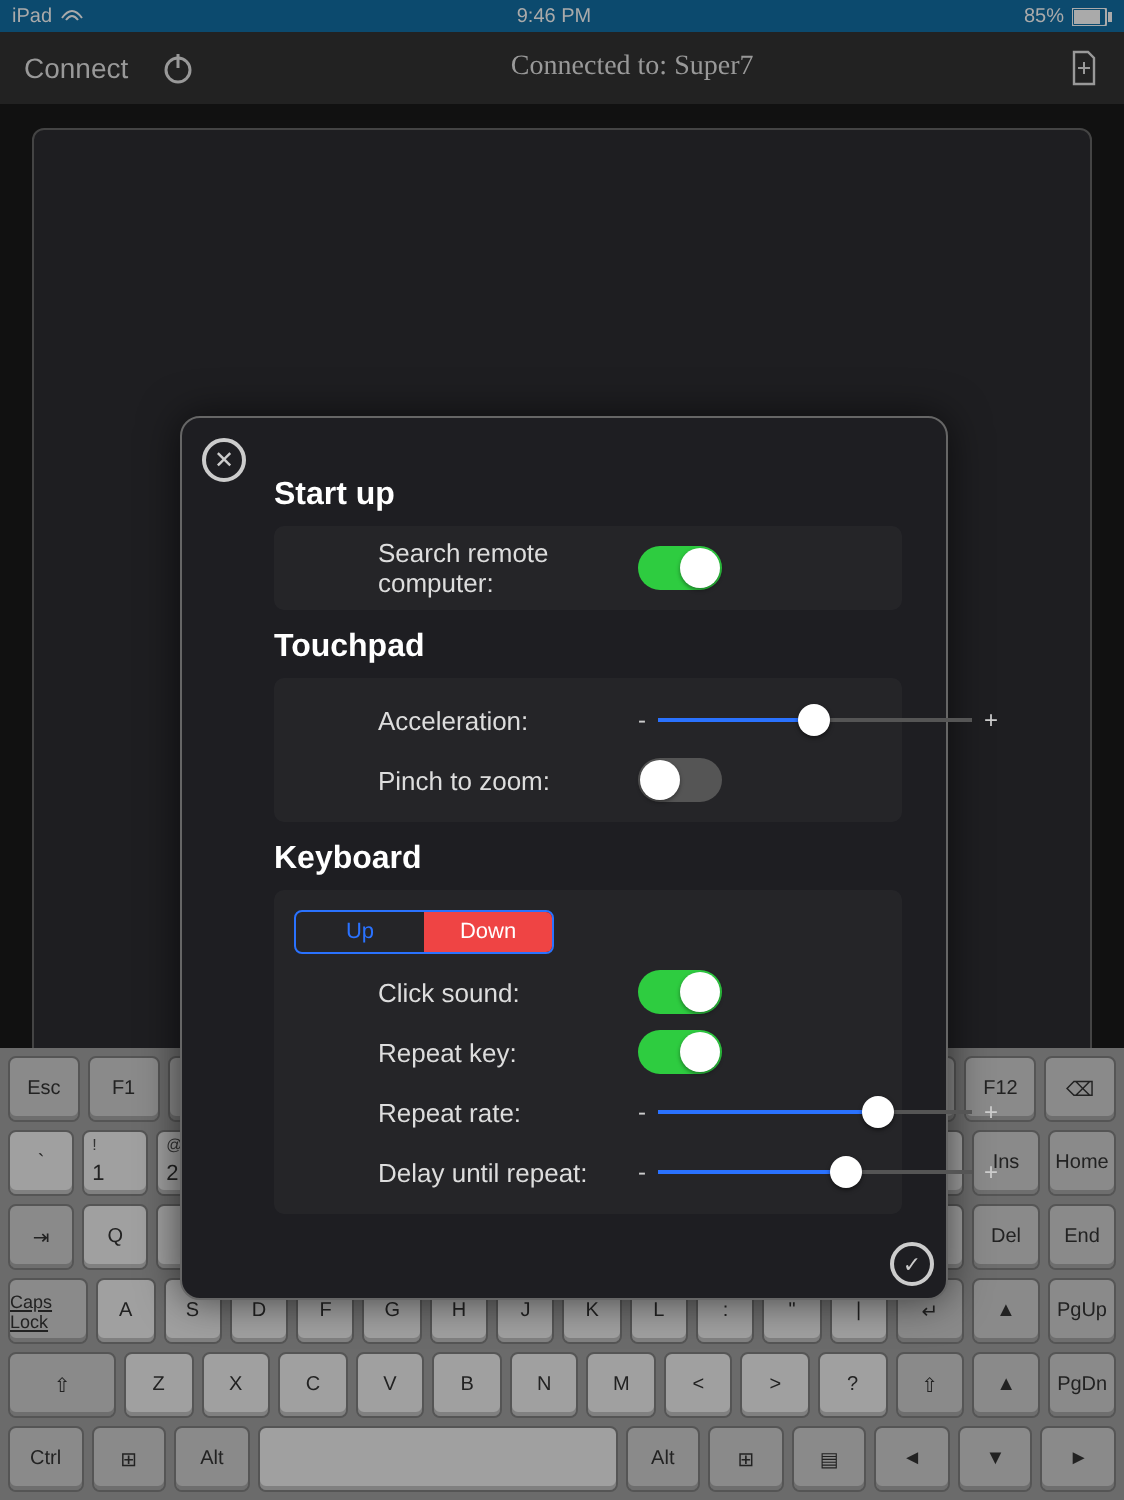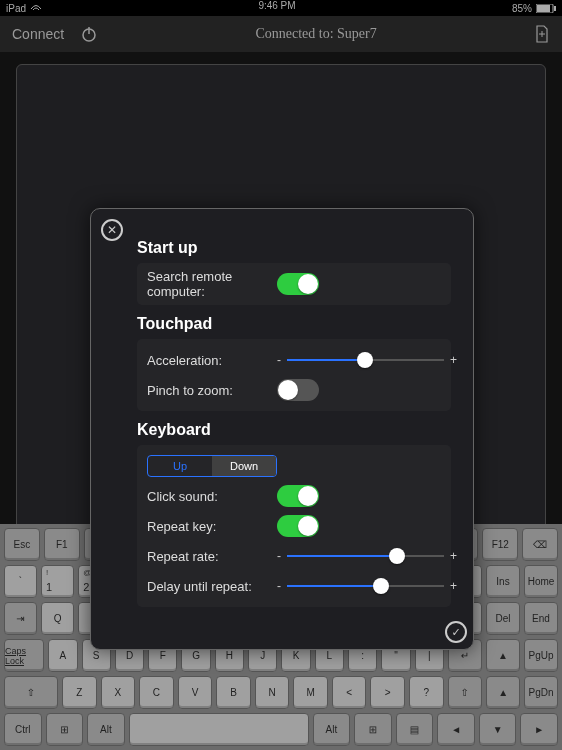--- a/index.html
+++ b/index.html
@@ -1,18 +1,18 @@
 <!DOCTYPE html>
 <html><head>
 <meta charset="utf-8">
 <style>
   * { box-sizing: border-box; margin: 0; padding: 0; font-family: -apple-system, "Helvetica Neue", Arial, sans-serif; }
   html, body { width: 562px; height: 750px; background: #1a1a1a; overflow: hidden; color: #ccc; }
 
-  .status-bar { height: 16px; display: flex; justify-content: space-between; padding: 0 6px; font-size: 10px; color: #aaa; background: #000000; }
+  .status-bar { height: 16px; display: flex; align-items: center; justify-content: space-between; padding: 0 6px; font-size: 10px; color: #aaa; background: #0c4a6e; }
   .status-left, .status-right { display: flex; align-items: center; gap: 4px; }
   .status-center { flex: 1; text-align: center; }
 
   .nav-bar { height: 36px; display: flex; align-items: center; padding: 0 12px; background: #222; color: #999; font-size: 14px; }
   .nav-bar .title { flex: 1; text-align: center; font-family: Liberation Serif, serif; }
   .nav-bar .power-icon { margin-left: 16px; }
   .nav-bar .doc-icon { }
 
   .stage { position: relative; height: 698px; background: #111; }
   .canvas-frame { position: absolute; top: 12px; left: 16px; right: 16px; height: 496px; border: 1px solid #444; border-radius: 6px; background: rgba(40,40,45,0.6); }
@@ -33,37 +33,37 @@
 
   
   .modal { position: absolute; top: 156px; left: 90px; width: 384px; height: 442px; background: #1e1e22; border: 1px solid #666; border-radius: 10px; padding: 20px 22px 18px 46px; box-shadow: 0 0 20px rgba(0,0,0,0.6); color: #eee; }
   .modal .close { position: absolute; top: 10px; left: 10px; width: 22px; height: 22px; border: 2px solid #ccc; border-radius: 50%; display: flex; align-items: center; justify-content: center; color: #ccc; font-size: 12px; cursor: pointer; }
   .modal .confirm { position: absolute; bottom: 6px; right: 6px; width: 22px; height: 22px; border: 2px solid #ccc; border-radius: 50%; display: flex; align-items: center; justify-content: center; color: #ccc; font-size: 11px; cursor: pointer; }
 
   .sec-title { font-size: 16px; font-weight: 600; color: #fff; margin-bottom: 6px; margin-top: 10px; }
   .sec-title:first-of-type { margin-top: 0; }
   .setting-group { background: rgba(255,255,255,0.03); border-radius: 5px; padding: 6px 10px; margin-bottom: 10px; }
   .setting-row { display: flex; align-items: center; height: 30px; font-size: 13px; color: #ddd; }
-  .setting-row .label { flex: 0 0 130px; }
+  .setting-row .label { flex: 0 0 130px; margin-left: 42px; }
   .setting-row .control { flex: 1; display: flex; align-items: center; justify-content: flex-start; }
 
   .toggle { width: 42px; height: 22px; border-radius: 11px; position: relative; background: #555; }
   .toggle.on { background: #2ecc40; }
   .toggle .knob { position: absolute; top: 1px; width: 20px; height: 20px; border-radius: 50%; background: #fff; box-shadow: 0 1px 2px rgba(0,0,0,0.4); }
   .toggle.on .knob { right: 1px; }
   .toggle.off .knob { left: 1px; }
 
   .slider-wrap { display: flex; align-items: center; gap: 6px; width: 180px; font-size: 12px; color: #ccc; }
   .slider-track { flex: 1; height: 2px; background: #555; position: relative; }
   .slider-fill { position: absolute; left: 0; top: 0; bottom: 0; background: #2a72ff; }
   .slider-thumb { position: absolute; top: -7px; width: 16px; height: 16px; border-radius: 50%; background: #fff; margin-left: -8px; box-shadow: 0 1px 2px rgba(0,0,0,0.5); }
 
   .segmented { display: flex; border: 1px solid #2a72ff; border-radius: 4px; overflow: hidden; height: 22px; width: 130px; }
   .segmented .seg { flex: 1; display: flex; align-items: center; justify-content: center; font-size: 11px; color: #2a72ff; }
-  .segmented .seg.active { background: #404040; color: #fff; }
+  .segmented .seg.active { background: #ef4444; color: #fff; }
 
   svg { display: block; }
 </style>
 </head>
 <body>
 
 <div class="status-bar">
   <div class="status-left">
     <span>iPad</span>
     <svg width="12" height="8">

